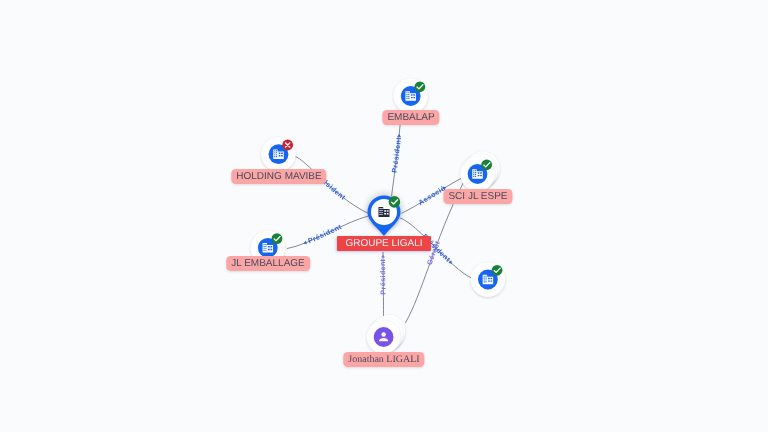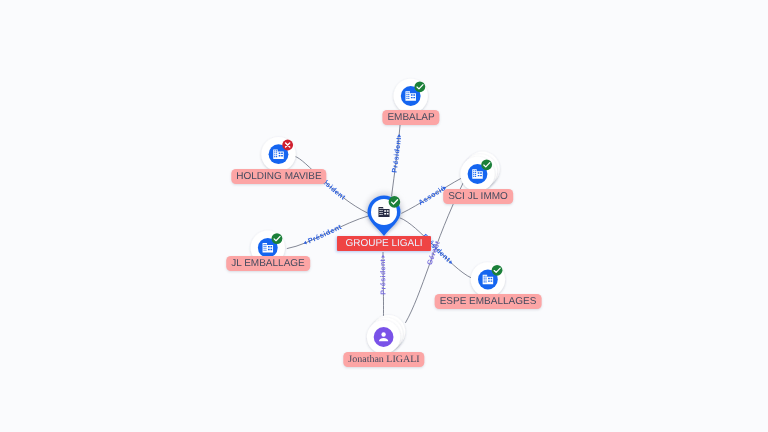--- a/index.html
+++ b/index.html
@@ -128,17 +128,16 @@
         <text fill="#7a6fe0" font-size="7.1" font-weight="600" letter-spacing="0.38" dominant-baseline="middle" dy="0"><textPath href="#ep5" startOffset="25">Président</textPath></text>
         <g transform="translate(383.0139465332031,256.1035461425781) rotate(-90.33805436348756)">
           <path d="M1.45 0 L-1.45 -1.95 L-1.45 1.95 Z" fill="#7a6fe0"></path>
         </g>
         <text fill="#7a6fe0" font-size="7.1" font-weight="600" letter-spacing="0.38" dominant-baseline="middle" dy="0"><textPath href="#ep6" startOffset="63">Gérant</textPath></text>
       </g>
     </svg>
 <div class="nlabel sel" style="left: 384px; top: 236px;">GROUPE LIGALI</div>
     <div class="nlabel" style="left: 410.7px; top: 109.7px;">EMBALAP</div>
     <div class="nlabel" style="left: 278.5px; top: 168.6px;">HOLDING MAVIBE</div>
-    <div class="nlabel" style="left: 477.5px; top: 188.9px;">SCI JL IMMO</div>
+    <div class="nlabel" style="left: 477.5px; top: 188.9px;">SCI JL ESPE</div>
     <div class="nlabel" style="left: 267.8px; top: 256px;">JL EMBALLAGE</div>
-    <div class="nlabel" style="left: 487.9px; top: 293.6px;">ESPE EMBALLAGES</div>
     <div class="nlabel" style="left: 383.6px; top: 352.3px; font-family: Liberation Serif, serif;">Jonathan LIGALI</div>
   </div>
 
 </body></html>

